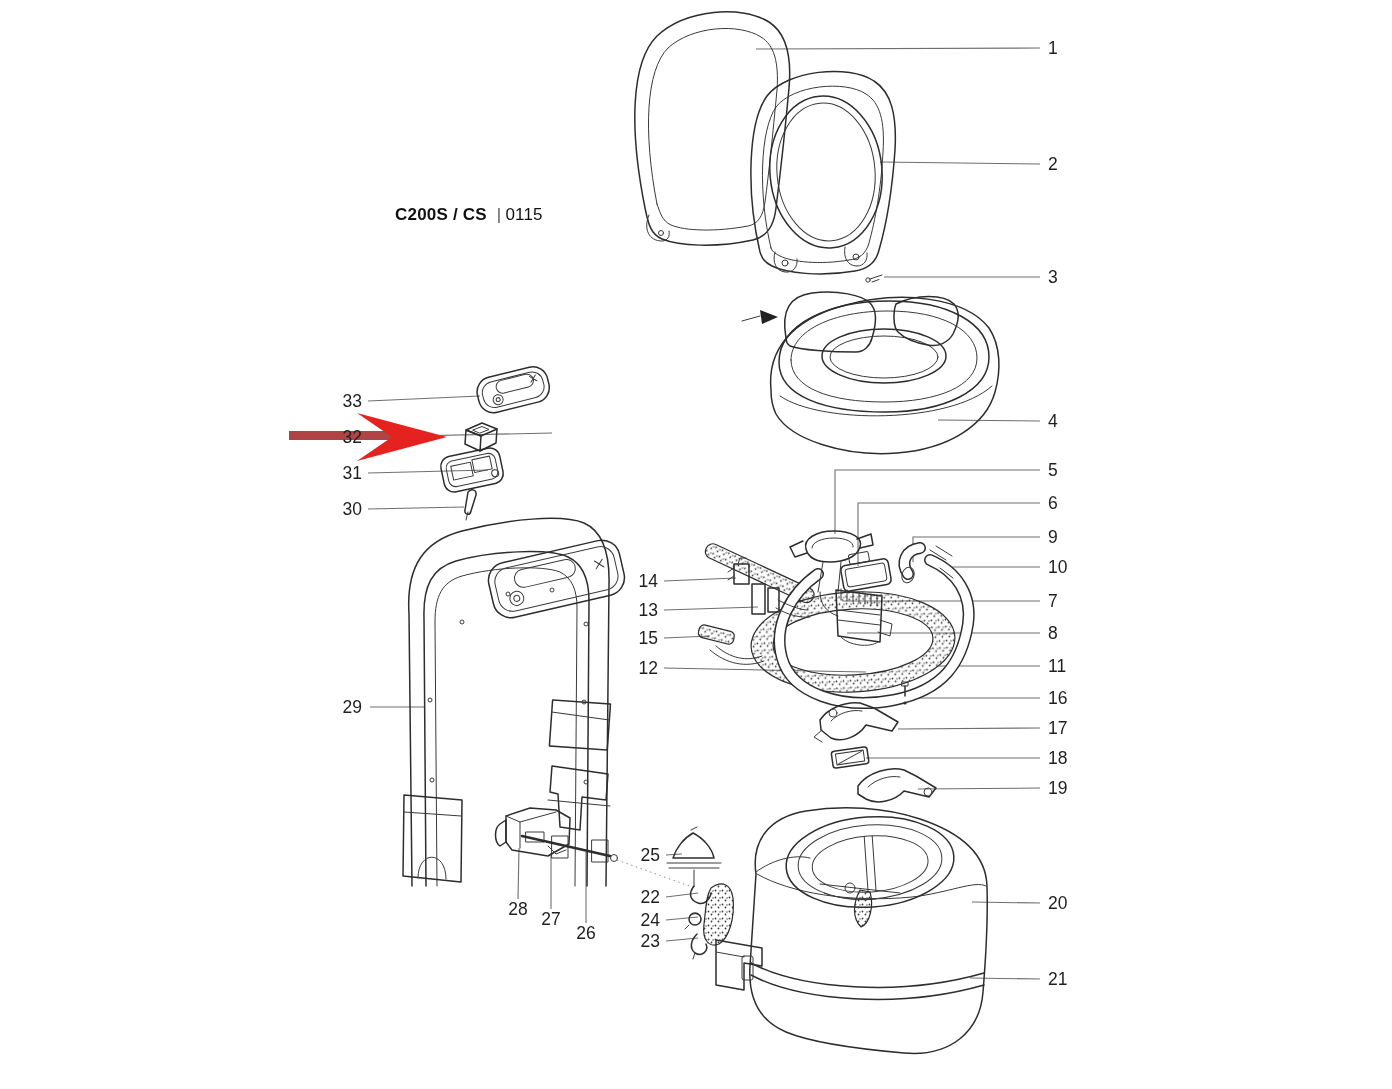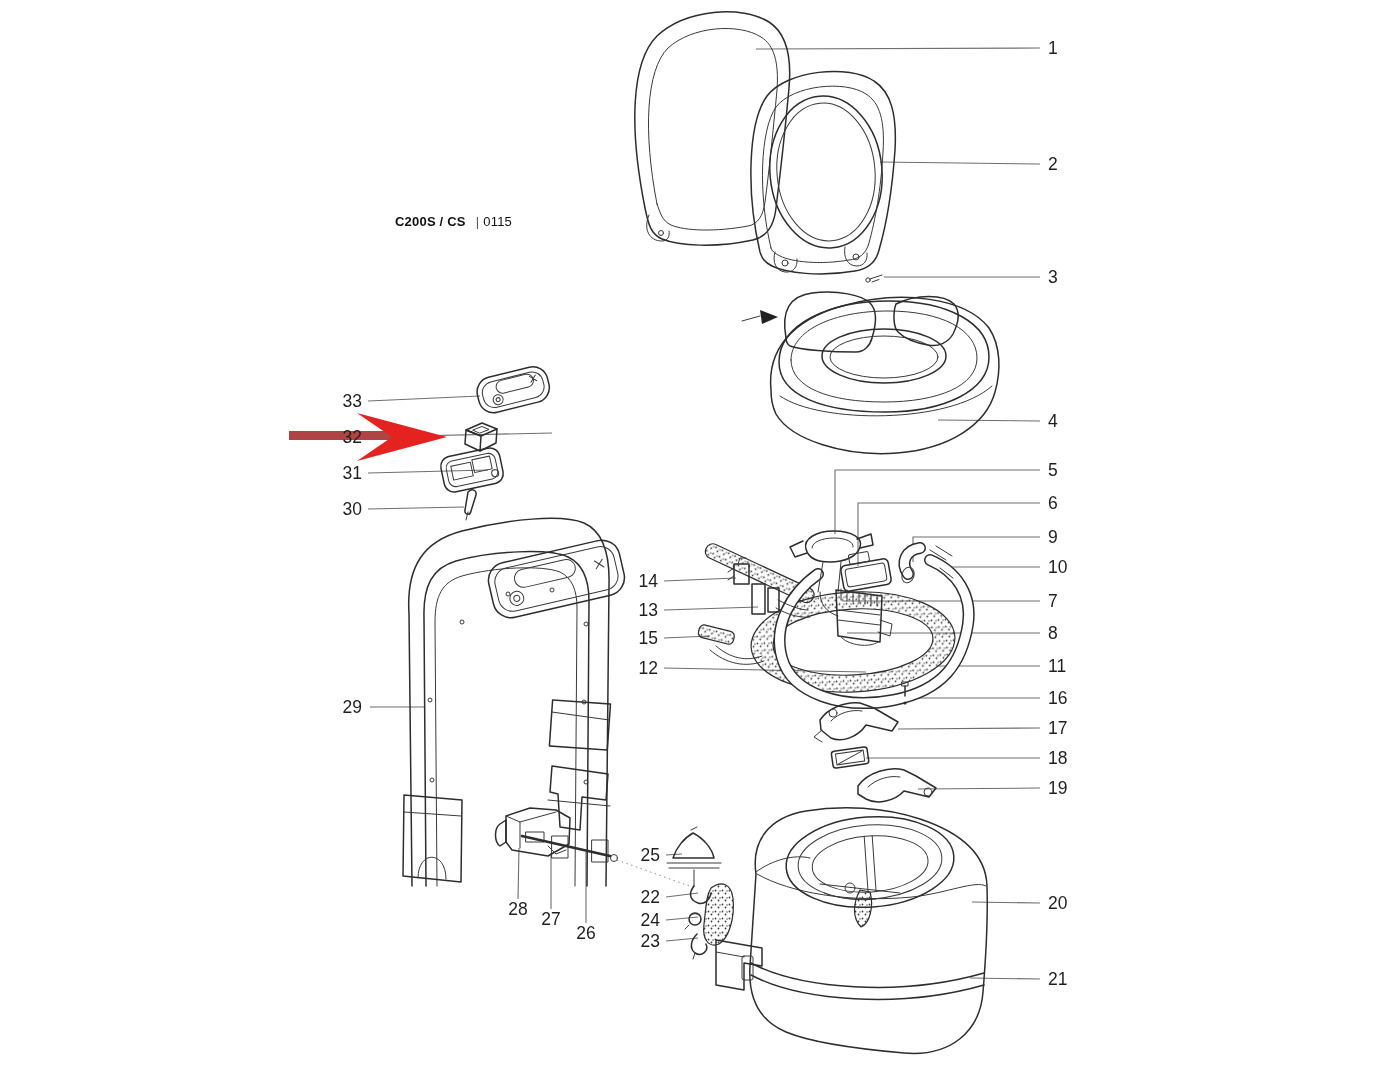--- a/index.html
+++ b/index.html
@@ -11,21 +11,21 @@
   svg{position:absolute;left:0;top:0;}
   .ink{fill:none;stroke:#2d2d2d;stroke-width:1.5;stroke-linecap:round;stroke-linejoin:round;}
   .ink2{fill:none;stroke:#3a3a3a;stroke-width:1;stroke-linecap:round;stroke-linejoin:round;}
   .tube{fill:none;stroke:#2d2d2d;stroke-width:12;stroke-linecap:round;}
   .tubefill{fill:none;stroke:#ffffff;stroke-width:9;stroke-linecap:round;}
   .speck{fill:url(#dots);stroke:#2d2d2d;stroke-width:1.2;stroke-linejoin:round;}
   .leader{stroke:#6f6f6f;stroke-width:1.1;fill:none;}
   .dotted{stroke:#8a8a8a;stroke-width:1;stroke-dasharray:1.5,3.5;fill:none;}
   .num{font-family:"Liberation Sans",sans-serif;font-size:17.5px;fill:#1f1f1f;}
   .title{
-    position:absolute;left:395px;top:214px;font-size:13px;color:#111;
+    position:absolute;left:395px;top:205px;font-size:17px;color:#111;
     letter-spacing:.2px;white-space:nowrap;text-align:center;
   }
   .title .model{font-weight:bold;}
   .title .sep{color:#555;margin:0 4px 0 10px;font-weight:300;}
 </style>
 </head>
 <body>
 
 <div id="stage">
 

